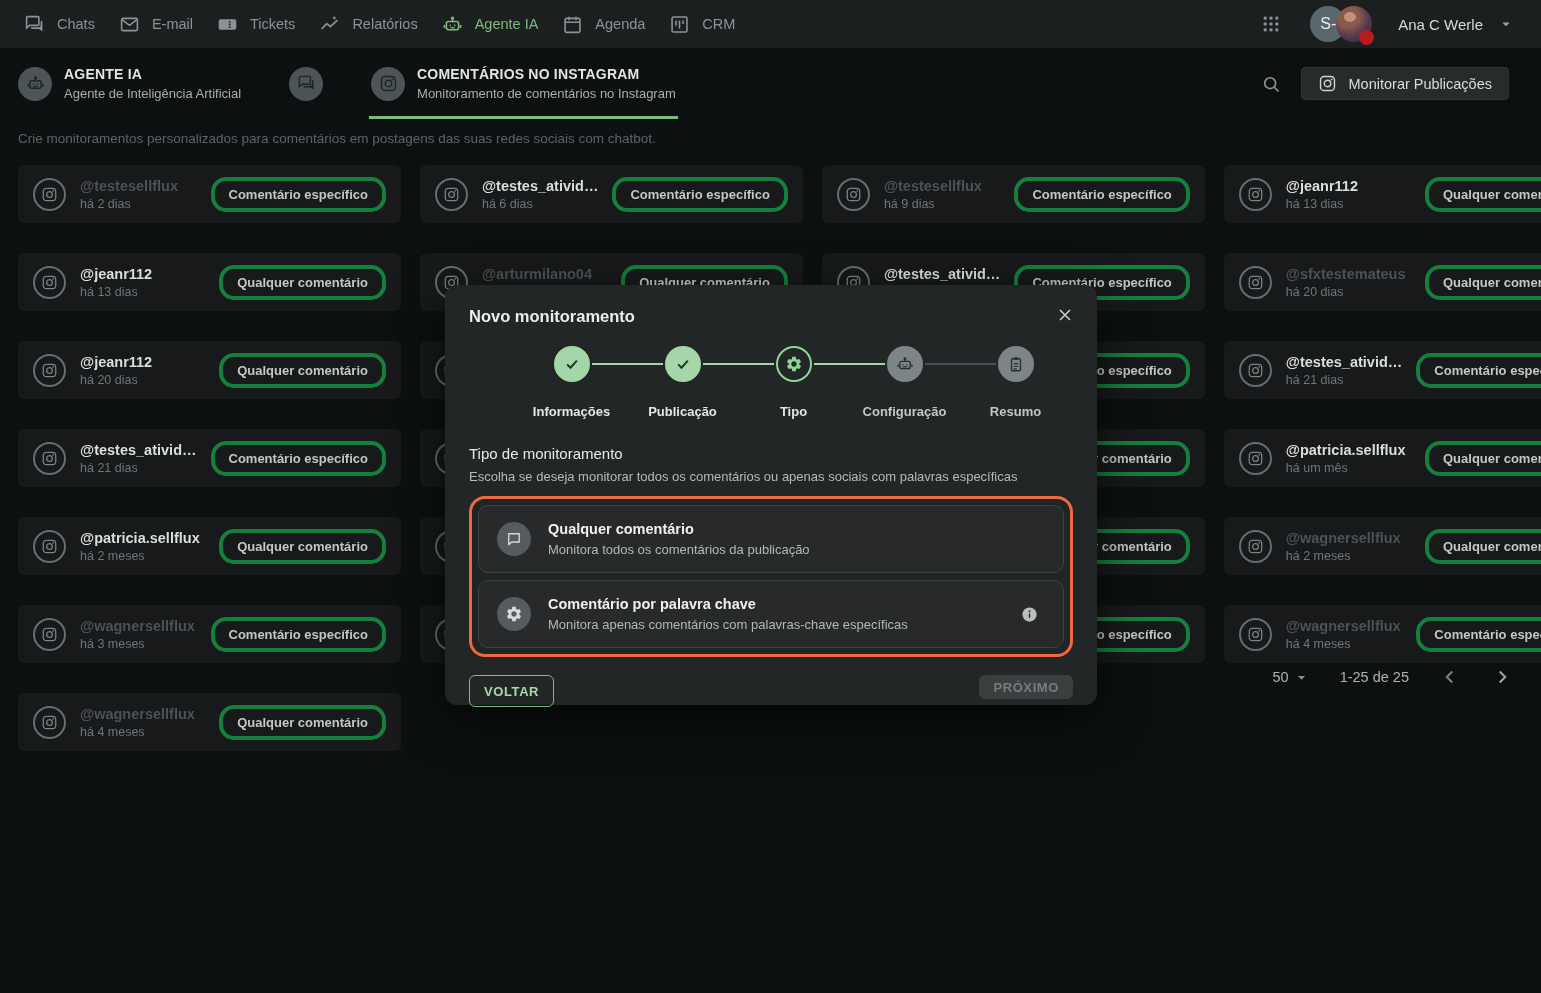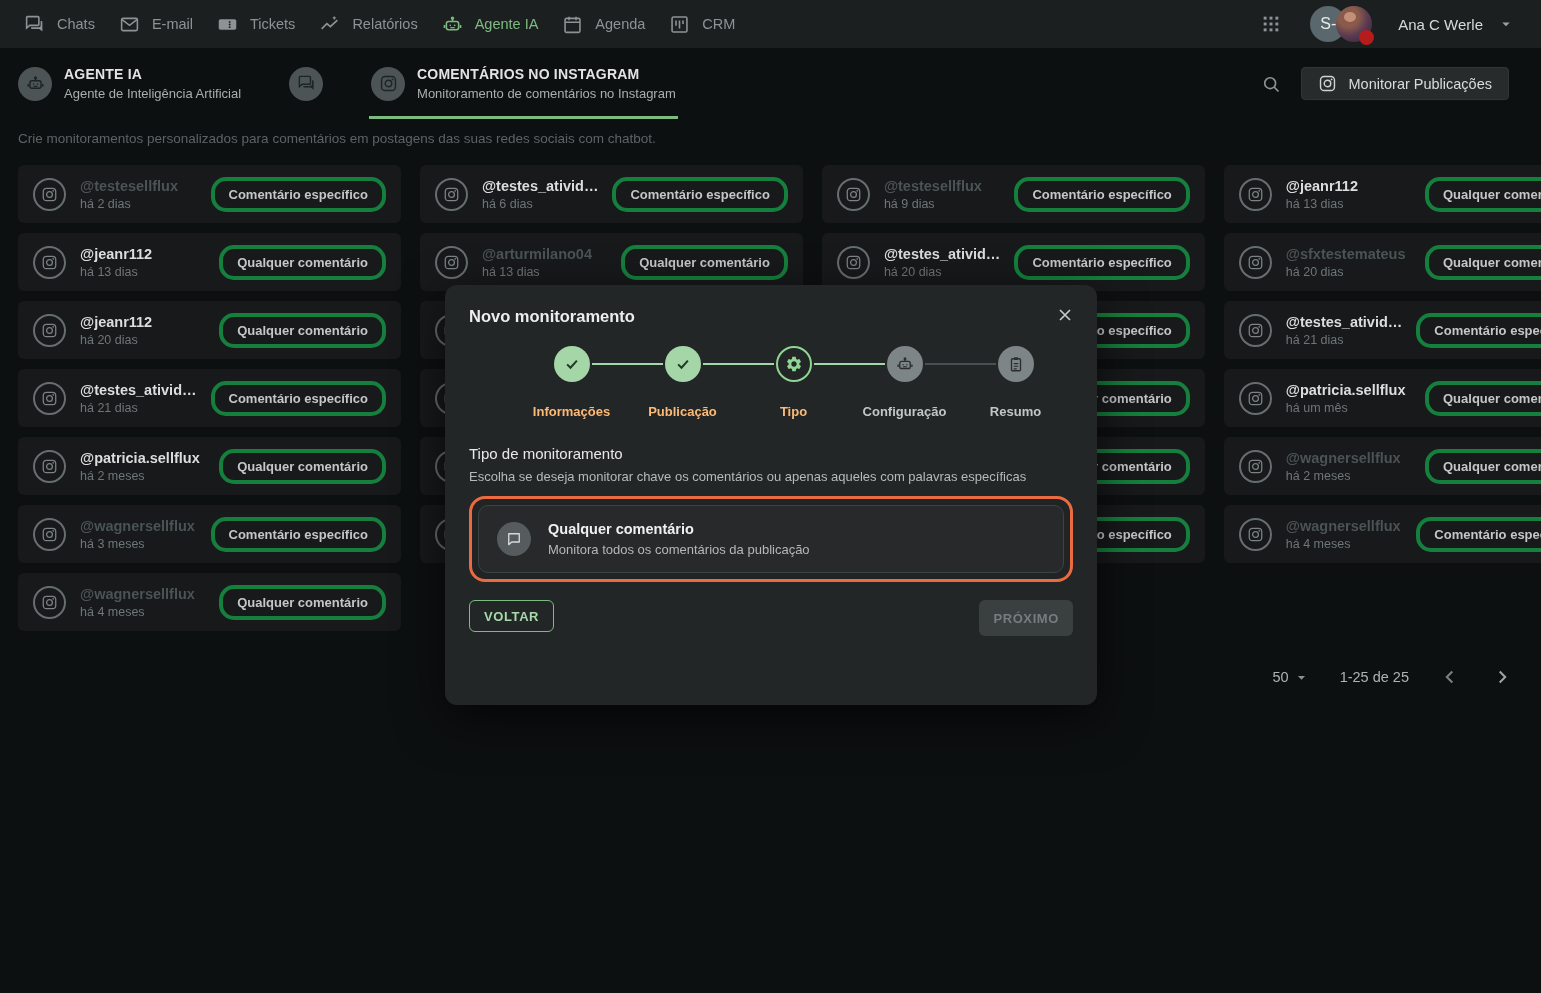--- a/index.html
+++ b/index.html
@@ -36,21 +36,21 @@
   .sub-actions { margin-left:auto; display:flex; align-items:center; gap:20px; padding-right:32px; }
   .search-btn { width:20px; height:20px; color:#8d9394; cursor:pointer; }
   .monitor-btn { display:flex; align-items:center; gap:12px; background:#272b2c; border:1px solid #303536; color:#d9dcdc; font-size:14.5px; height:33px; padding:0 16px; border-radius:4px; cursor:pointer; }
   .monitor-btn svg { width:19px; height:19px; color:#cfd3d3; }
 
   
   .page-desc { position:absolute; top:131px; left:18px; font-size:13.5px; color:#5d6365; }
 
   
   .cards { position:absolute; top:165px; left:18px; right:17px; display:grid; grid-template-columns:repeat(4,1fr); column-gap:19px; }
-  .col { display:flex; flex-direction:column; gap:10px; }
+  .col { display:flex; flex-direction:column; gap:30px; }
   .card { height:58px; background:#17191a; border-radius:6px; display:flex; align-items:center; padding:0 15px; gap:14px; cursor:pointer; }
   .ig-circle { width:33px; height:33px; border-radius:50%; border:2px solid #676e6f; color:#7c8384; display:flex; align-items:center; justify-content:center; flex:0 0 auto; }
   .ig-circle svg { width:17px; height:17px; }
   .card-info { display:flex; flex-direction:column; gap:3px; min-width:0; flex:1; }
   .card .user { font-size:14.5px; font-weight:bold; color:#dbdedf; white-space:nowrap; overflow:hidden; }
   .card.dim .user { color:#4b5355; }
   .card .time { font-size:12.5px; color:#6f7678; }
   .badge { flex:0 0 auto; border:4px solid #15803d; color:#c3c7c8; font-size:13px; font-weight:bold; border-radius:15px; padding:6px 14px; white-space:nowrap; }
   .badge:empty { display:none; }
 
@@ -68,40 +68,40 @@
   .modal-close { position:absolute; right:22px; top:20px; width:20px; height:20px; color:#c8cccc; cursor:pointer; }
 
   .stepper { display:flex; margin-top:20px; padding-left:47px; }
   .step { width:111px; display:flex; flex-direction:column; align-items:center; position:relative; cursor:pointer; }
   .step-circle { width:36px; height:36px; border-radius:50%; display:flex; align-items:center; justify-content:center; z-index:1; }
   .step.done .step-circle { background:#a5d6a7; color:#1e3b24; }
   .step.active .step-circle { background:transparent; border:2px solid #8fd694; color:#8fd694; }
   .step.todo .step-circle { background:#7e8586; color:#2a2e2f; }
   .step-circle svg { width:18px; height:18px; }
   .step-label { margin-top:22px; font-size:13px; font-weight:600; color:#c2c6c7; }
-  .step.done .step-label, .step.active .step-label { color:#fdba74; }
+  .step.done .step-label, .step.active .step-label { color:#e5e5e5; }
   .step.active .step-label { font-weight:bold; }
   .step + .step::before { content:""; position:absolute; top:17px; height:2px; left:calc(-50% + 20px); right:calc(50% + 20px); background:#4a5051; }
   .step.line-green + .step::before, .step + .step.line-green::before { background:#a5d6a7; }
 
   .section-heading { margin-top:26px; font-size:15px; color:#e8eaea; }
   .section-sub { margin-top:7px; font-size:13px; color:#b5baba; }
 
   .options { margin-top:12px; border:3px solid #ec6a3f; border-radius:16px; padding:6px; display:flex; flex-direction:column; gap:7px; background:#212425; }
   .option { height:68px; background:#27292a; border:1px solid #3d4243; border-radius:10px; display:flex; align-items:center; gap:17px; padding:0 18px; cursor:pointer; }
   .opt-circle { width:34px; height:34px; border-radius:50%; background:#565c5e; color:#d7dada; display:flex; align-items:center; justify-content:center; flex:0 0 auto; }
   .opt-circle svg { width:18px; height:18px; }
   .opt-texts { display:flex; flex-direction:column; gap:5px; flex:1; }
   .opt-title { font-size:14.5px; font-weight:bold; color:#eef0f0; }
   .opt-desc { font-size:13px; color:#b3b8b8; }
   .opt-info { width:19px; height:19px; color:#b9bdbd; margin-right:6px; cursor:pointer; }
 
   .modal-footer { display:flex; justify-content:space-between; gap:23px; margin-top:18px; }
   .btn-voltar { height:32px; padding:0 14px; background:transparent; border:1px solid #7fbb80; border-radius:6px; color:#a8d9aa; font-size:13px; font-weight:bold; letter-spacing:.6px; font-family:inherit; cursor:pointer; }
-  .btn-proximo { height:36px; padding:0 14px; background:#3a3f40; border:none; border-radius:6px; color:#767d7e; font-size:13px; font-weight:bold; letter-spacing:.6px; font-family:inherit; }
+  .btn-proximo { height:24px; padding:0 14px; background:#3a3f40; border:none; border-radius:6px; color:#767d7e; font-size:13px; font-weight:bold; letter-spacing:.6px; font-family:inherit; }
 </style>
 </head>
 <body>
 
 <svg width="0" height="0" style="position:absolute">
   <symbol id="i-chats" viewBox="0 0 24 24">
     <path d="M16 3H4c-.6 0-1 .4-1 1v12l3.5-3H16c.6 0 1-.4 1-1V4c0-.6-.4-1-1-1z" fill="none" stroke="currentColor" stroke-width="1.8"></path>
     <path d="M19 8h1c.6 0 1 .4 1 1v11l-3.5-3H9c-.6 0-1-.4-1-1v-1h9c1.1 0 2-.9 2-2V8z" fill="currentColor"></path>
   </symbol>
   <symbol id="i-mail" viewBox="0 0 24 24" fill="none" stroke="currentColor" stroke-width="1.8">
@@ -673,33 +673,47 @@
       <span class="step-circle">
           <svg class="ic">
             <use href="#i-clipboard"></use>
           </svg>
         </span>
       <span class="step-label">Resumo</span>
     </div>
   </div>
 
   <div class="section-heading">Tipo de monitoramento</div>
-  <div class="section-sub">Escolha se deseja monitorar chave os comentários ou apenas aqueles com palavras específicas</div>
+  <div class="section-sub">Escolha se deseja monitorar todos os comentários ou apenas sociais com palavras específicas</div>
 
   <div class="options">
     <div class="option">
       <span class="opt-circle">
           <svg class="ic">
             <use href="#i-bubble"></use>
           </svg>
         </span>
       <span class="opt-texts">
         <span class="opt-title">Qualquer comentário</span>
         <span class="opt-desc">Monitora todos os comentários da publicação</span>
       </span>
     </div>
+    <div class="option">
+      <span class="opt-circle">
+          <svg class="ic">
+            <use href="#i-gear"></use>
+          </svg>
+        </span>
+      <span class="opt-texts">
+        <span class="opt-title">Comentário por palavra chave</span>
+        <span class="opt-desc">Monitora apenas comentários com palavras-chave específicas</span>
+      </span>
+      <svg class="ic opt-info">
+          <use href="#i-info"></use>
+        </svg>
+    </div>
   </div>
 
   <div class="modal-footer">
     <button class="btn-voltar">VOLTAR</button>
     <button class="btn-proximo" disabled="">PRÓXIMO</button>
   </div>
 </div>
 
 </body></html>

